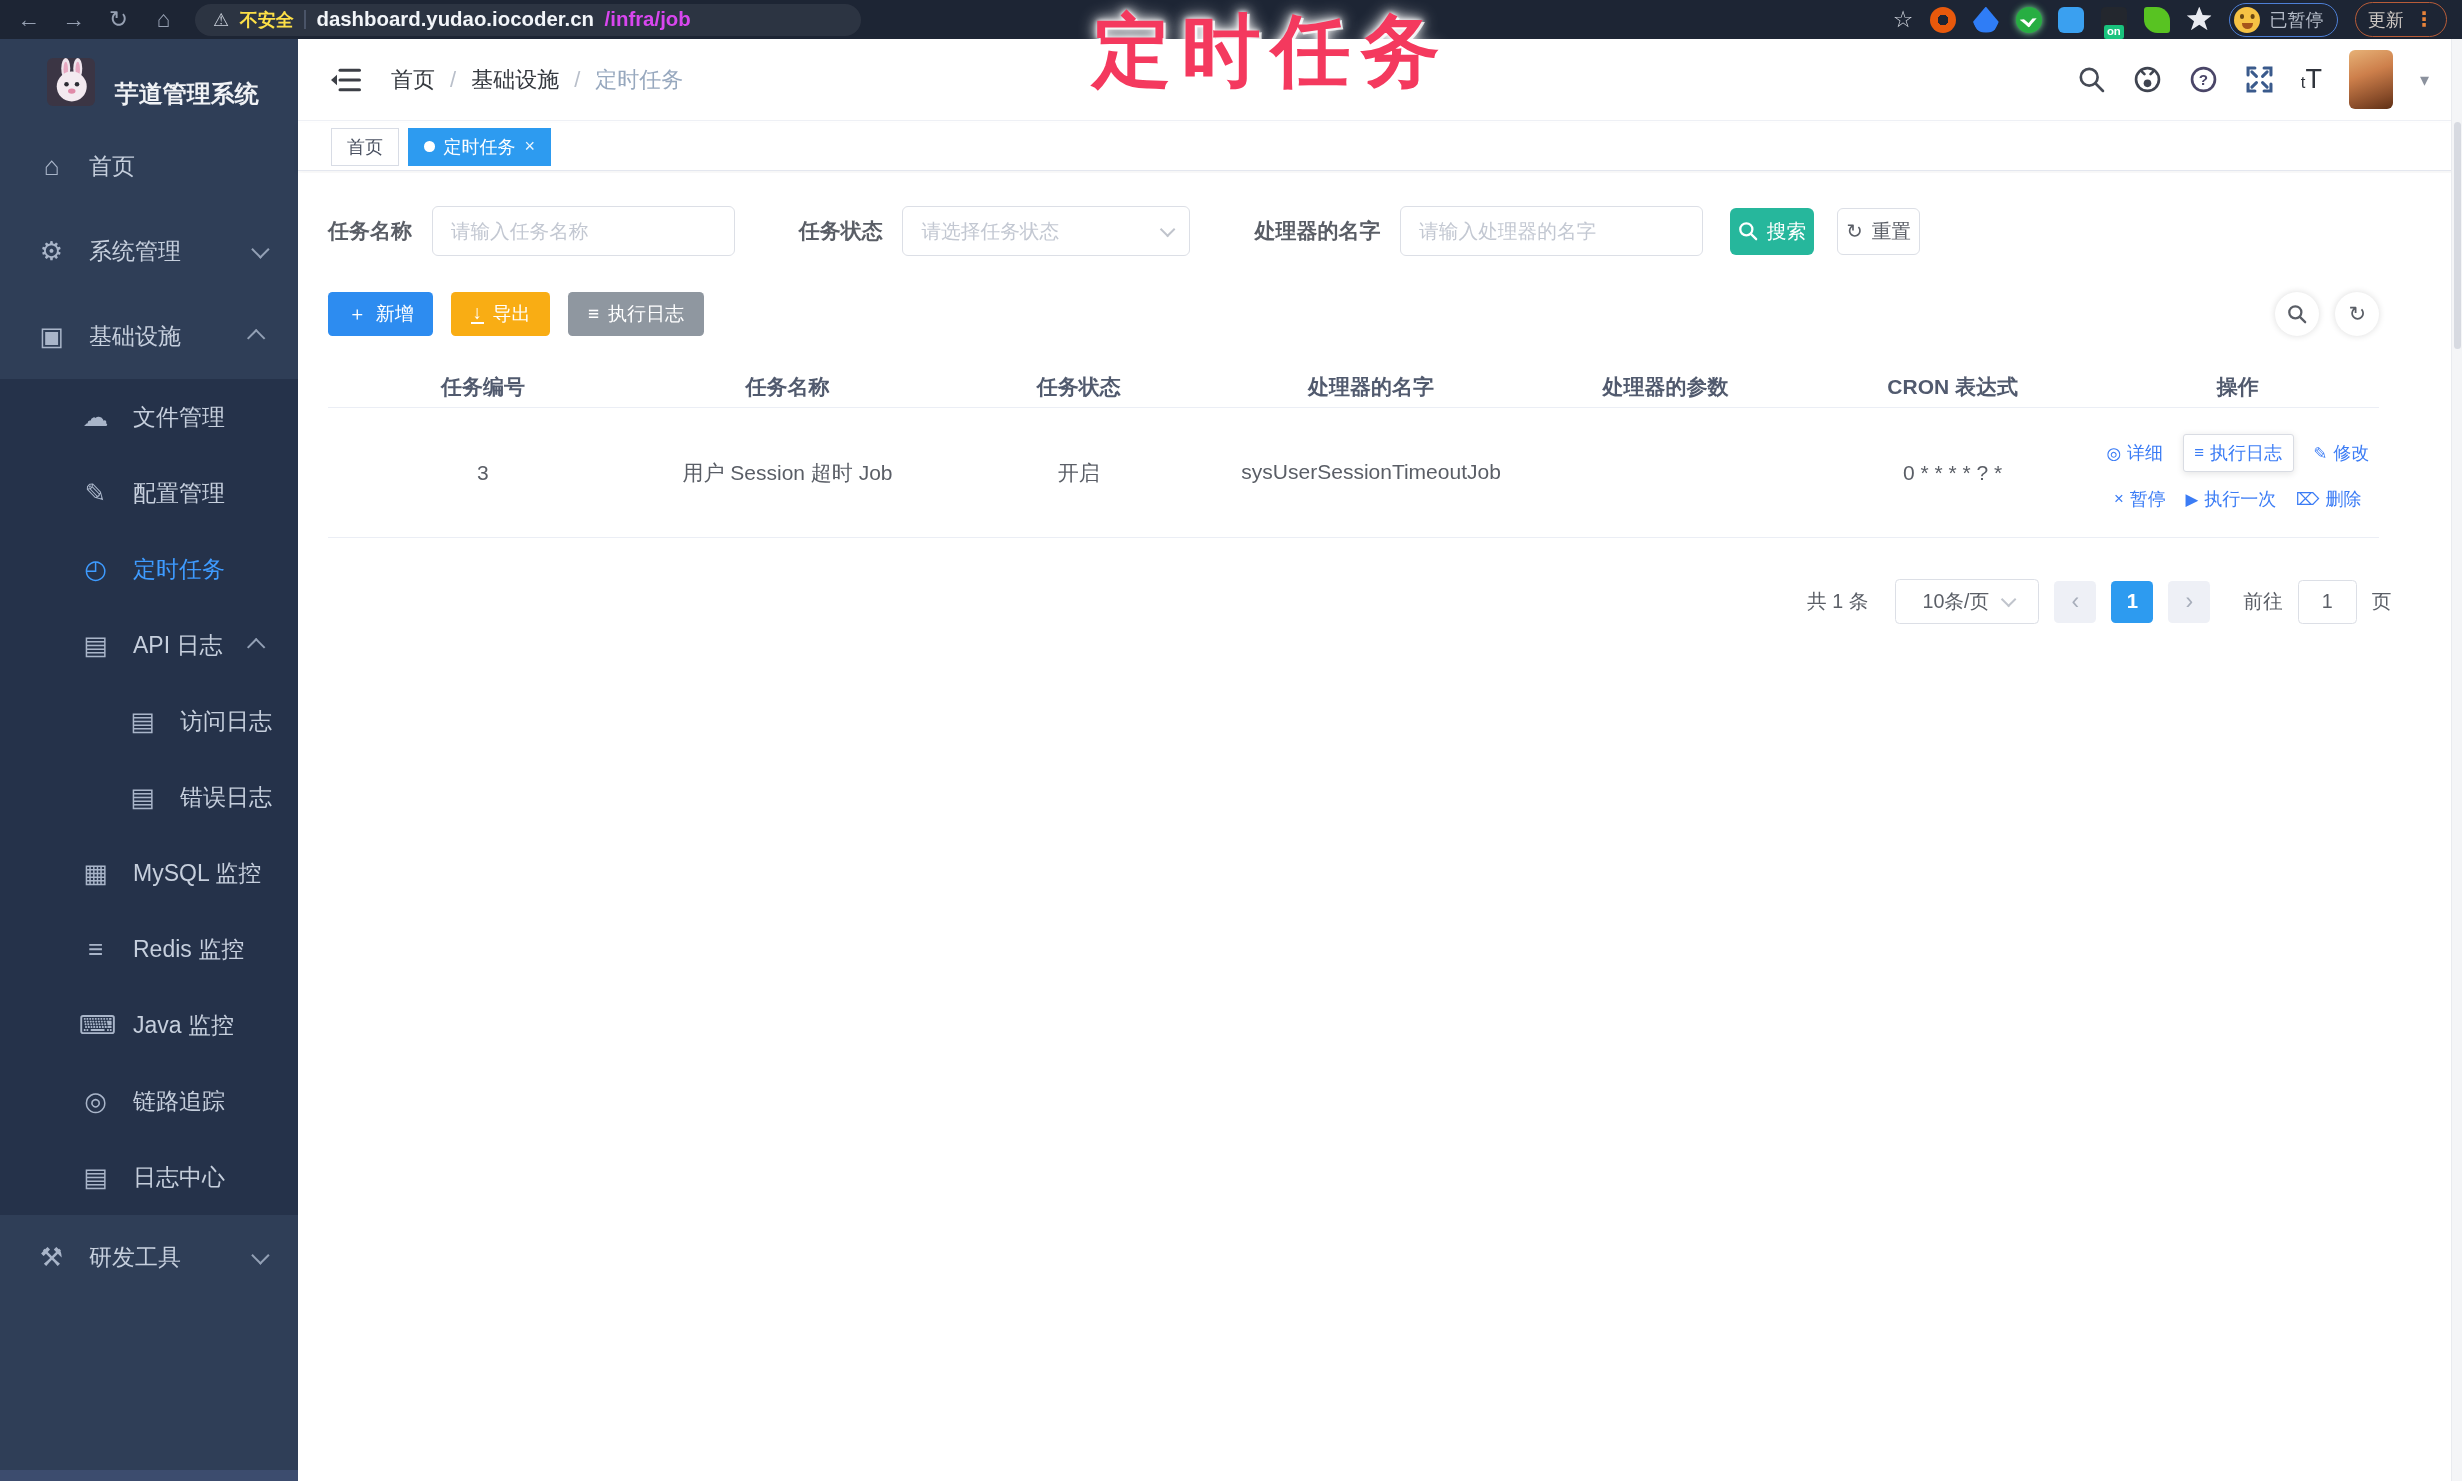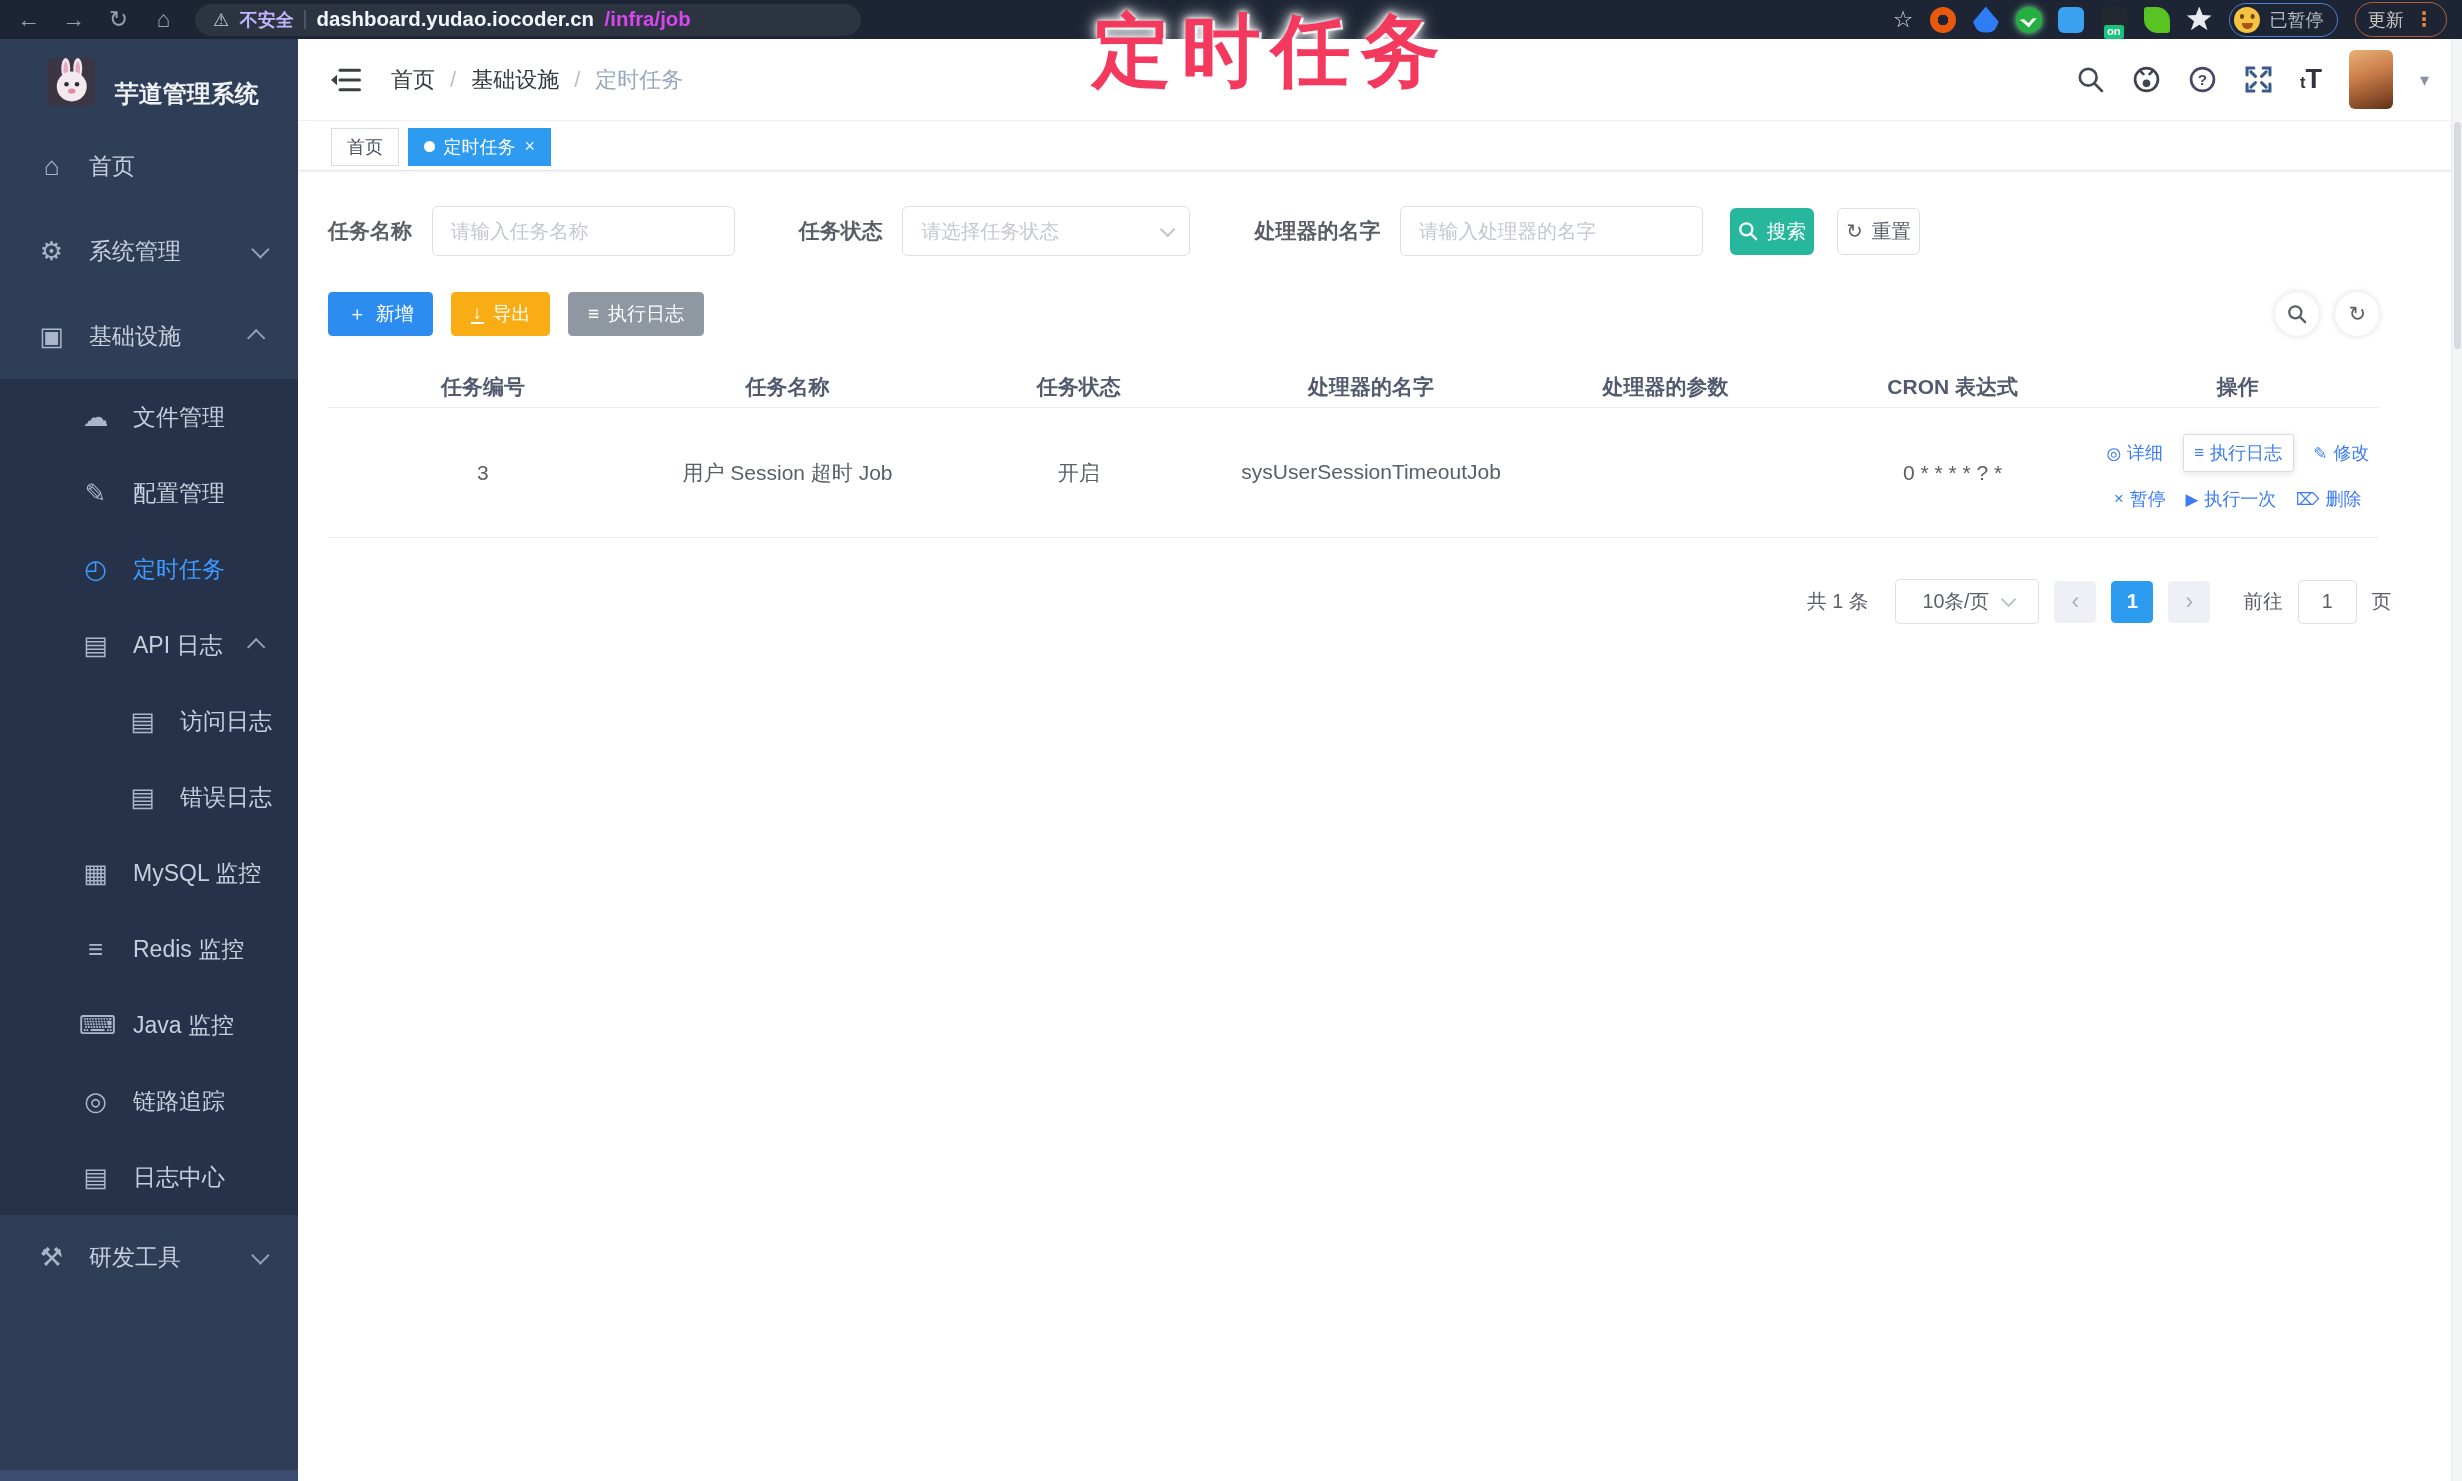--- a/index.html
+++ b/index.html
@@ -6,21 +6,21 @@
   html, body { width: 2462px; height: 1482px; overflow: hidden; background: #fff;
     font-family: "Liberation Sans", "DejaVu Sans", sans-serif; }
 
   
   #browser-bar { position: absolute; top: 0; left: 0; right: 0; height: 39px;
     background: #1d2534; display: flex; align-items: center; gap: 18px; padding: 0 15px; z-index: 6; }
   .nav-ico { color: #96a0b2; font-size: 23px; width: 27px; text-align: center; line-height: 39px; }
   .url-pill { display: flex; align-items: center; gap: 10.6px; background: rgba(255,255,255,0.07);
     border-radius: 18px; height: 32px; padding: 0 18px; min-width: 666px; }
   .warn-ico { color: #cdd3dd; font-size: 18px; }
-  .sec-label { color: #c4b5fd; font-size: 18px; font-weight: bold; }
+  .sec-label { color: #fde047; font-size: 18px; font-weight: bold; }
   .url-div { width: 1.5px; height: 19.7px; background: #4a5468; }
   .url-domain { color: #f2f5f9; font-size: 20.4px; font-weight: bold; }
   .url-path { color: #d946ef; font-size: 20.4px; font-weight: bold; }
   .browser-right { margin-left: auto; display: flex; align-items: center; gap: 16.7px; }
   .star-ico { color: #d6dbe3; font-size: 23px; }
   .ext { width: 26px; height: 26px; border-radius: 50%; position: relative; }
   .ext-orange { background: radial-gradient(circle at 50% 50%, #1d2534 28%, #e8590c 30%); }
   .ext-blue { background: #2f7df6; clip-path: polygon(50% 0, 100% 60%, 80% 100%, 20% 100%, 0 60%); }
   .ext-green { background: #27ae42; box-shadow: 0 0 7.6px #7ee69a; }
   .ext-green::after { content: ""; position: absolute; inset: 6.8px; border: 3px solid #fff;
@@ -66,21 +66,21 @@
 
   
   #main-header { position: absolute; left: 298px; top: 39px; right: 0; height: 82px; background: #fff;
     border-bottom: 1.5px solid #eef0f5; display: flex; align-items: center; padding: 0 33px; }
   .fold-icon { width: 30px; height: 26px; flex: none; }
   .breadcrumb { margin-left: 30px; display: flex; align-items: center; gap: 15px; font-size: 22px; color: #35393f; }
   .crumb-sep { color: #b9bfca; }
   .crumb-last { color: #97a8be; }
   .header-right { margin-left: auto; display: flex; align-items: center; gap: 27px; }
   .hicon { width: 29px; height: 29px; flex: none; }
-  .ticon { font-weight: bold; color: #30343c; }
+  .ticon { font-weight: normal; color: #30343c; }
   .ticon .t-small { font-size: 16.7px; }
   .ticon .t-big { font-size: 27px; }
   .avatar { width: 44px; height: 59px; border-radius: 6px;
     background: linear-gradient(160deg, #e7b277 0%, #cd7f4b 40%, #8a4d2a 78%, #5f3015 100%); }
   .caret-down { color: #8b919d; font-size: 18px; }
 
   
   #tags-row { position: absolute; left: 298px; top: 123px; right: 0; height: 48px; background: #fff;
     border-bottom: 1.5px solid #e4e7ef; box-shadow: 0 1.5px 6px rgba(0,0,0,.05);
     display: flex; align-items: center; gap: 9px; padding: 0 33px; }

